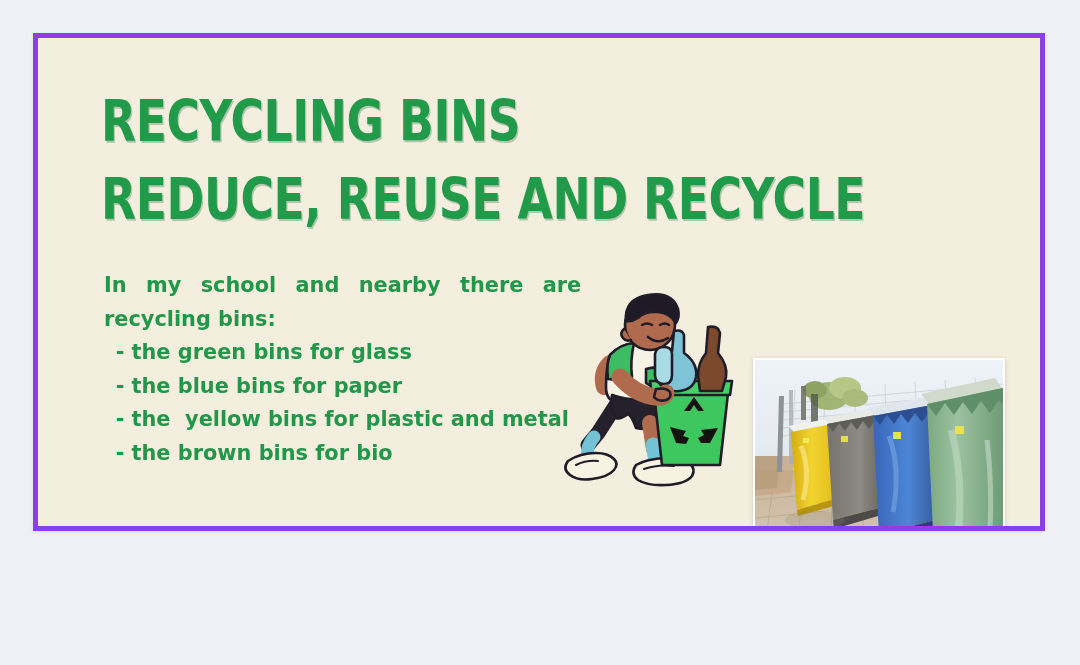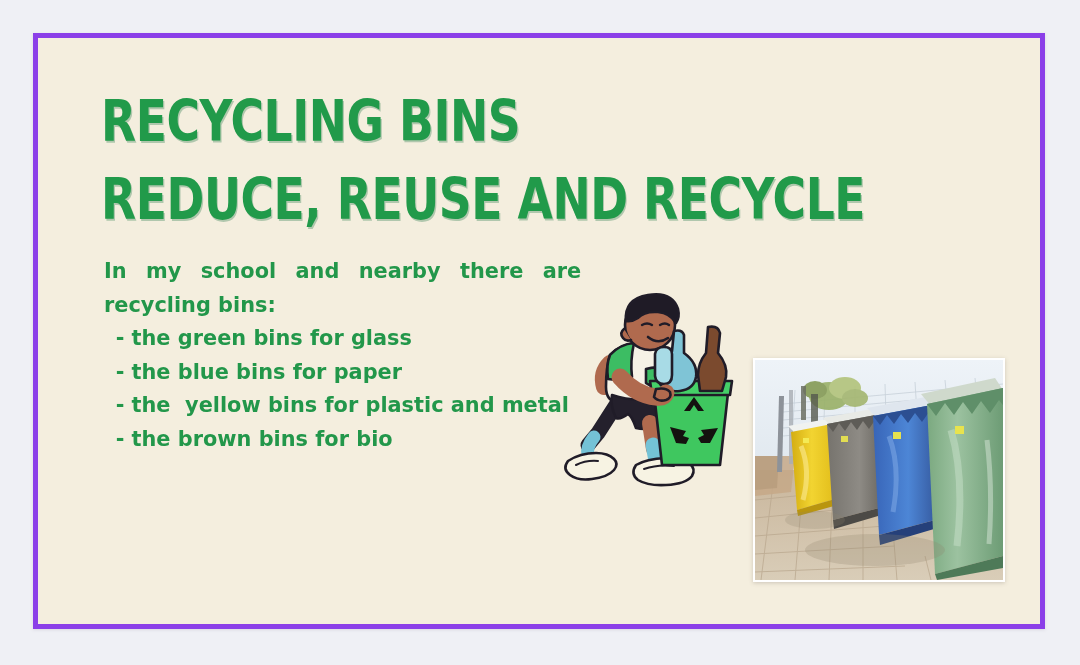--- a/index.html
+++ b/index.html
@@ -12,21 +12,21 @@
     background: #eff0f5;
     font-family: "Liberation Sans", sans-serif;
     overflow: hidden;
   }
 
   #slide-root {
     position: absolute;
     left: 33px;
     top: 33px;
     width: 1012px;
-    height: 596px;
+    height: 498px;
     box-sizing: border-box;
     border: 5px solid #8b3fe8;
     background: #f4eede;
     box-shadow: 0 1px 3px rgba(120,110,140,0.18);
   }
 
   #slide-inner {
     position: relative;
     width: 100%;
     height: 100%;
@@ -57,21 +57,21 @@
   #heading-line-2 {
     font-size: 57px;
     line-height: 62px;
     margin-top: 16px;
   }
 
   
   .body-block {
     position: absolute;
     left: 66px;
-    top: 216px;
+    top: 230px;
     width: 492px;
     color: #22974a;
     font-family: "DejaVu Sans", sans-serif;
     font-weight: bold;
     font-size: 21.5px;
     line-height: 33.5px;
   }
   #intro-paragraph {
     text-align: justify;
     text-align-last: left;

